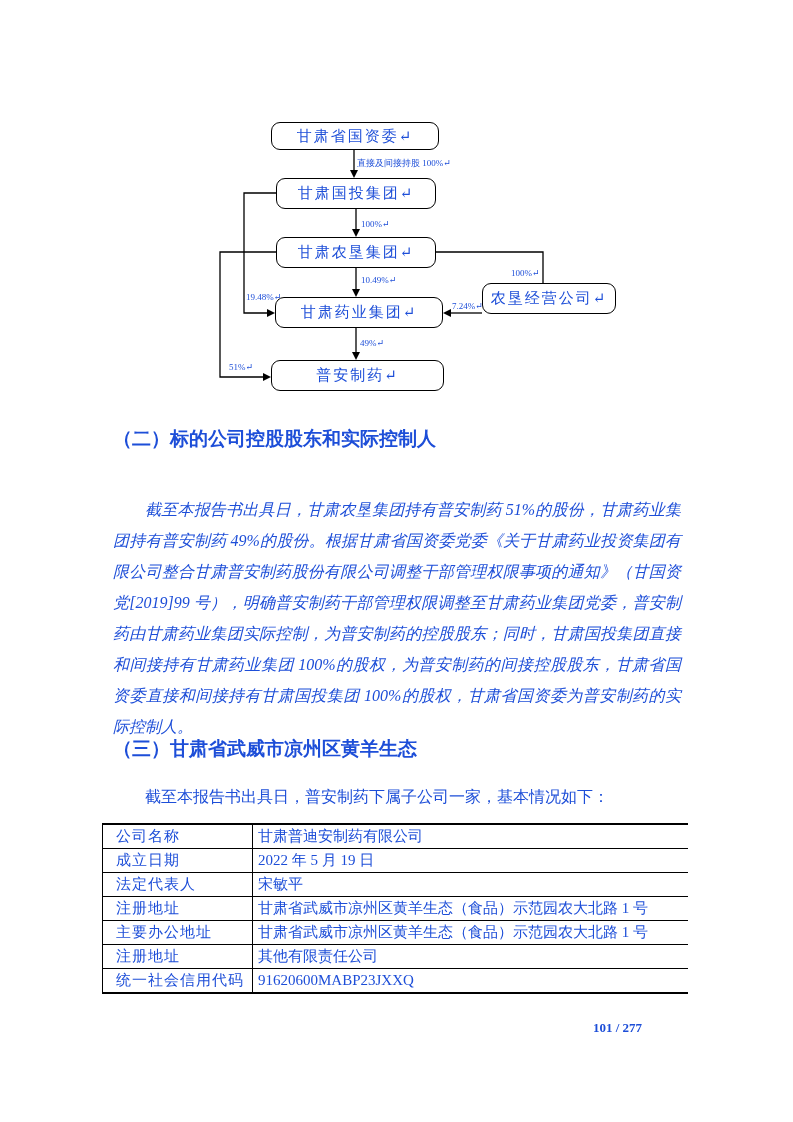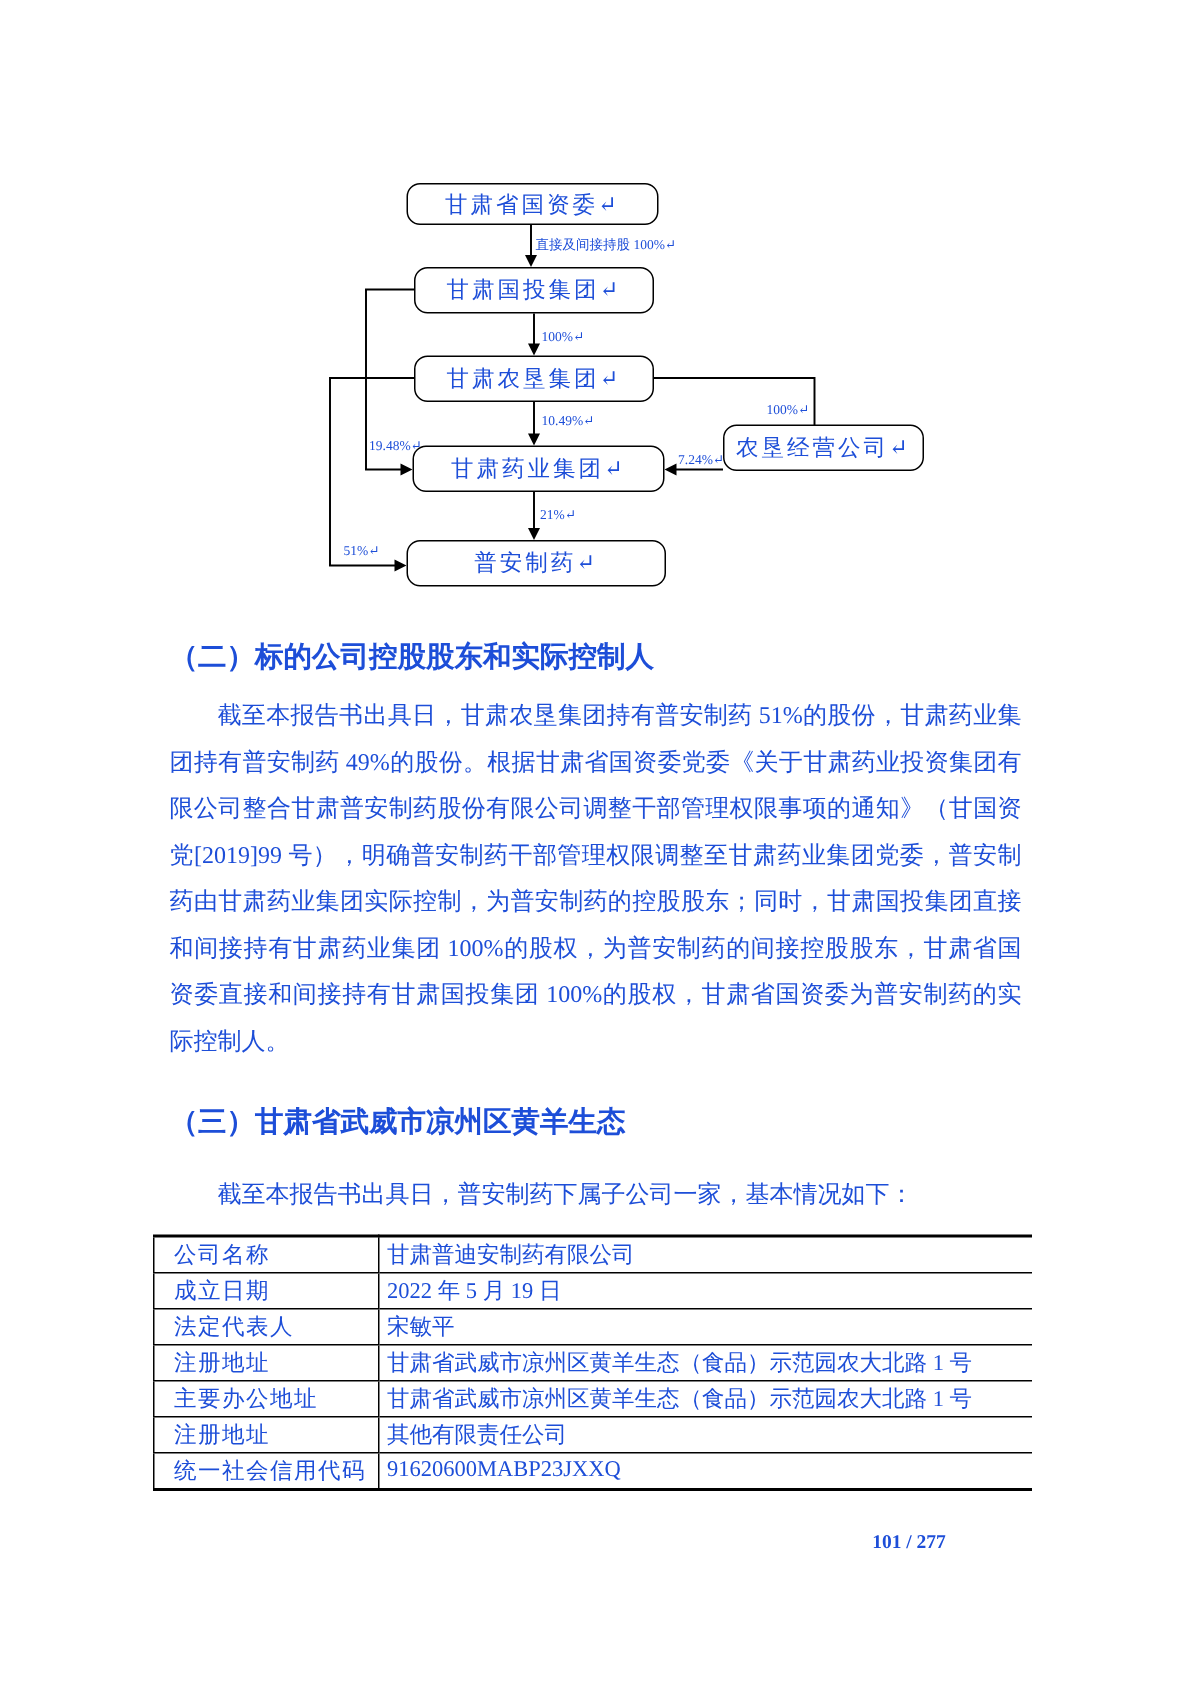--- a/index.html
+++ b/index.html
@@ -30,32 +30,32 @@
   .l-nk-pa  {left:229px;top:362px;}
 
   
   .heading{position:absolute;left:113px;width:568px;
            font-family:"Liberation Sans","DejaVu Sans",sans-serif;
            font-weight:bold;font-size:19px;line-height:24px;}
   .h2a{top:427px;}
   .h2b{top:737px;}
   .para{position:absolute;left:113px;width:568px;font-size:16px;line-height:31px;
         text-align:justify;text-indent:2em;}
-  .p1{top:462px;}
+  .p1{top:494px;font-style:italic;}
   .p2{top:781px;}
 
   
   table.info{position:absolute;left:102px;top:823px;width:586px;
              border-collapse:collapse;table-layout:fixed;font-size:15px;}
   table.info{border-top:2.5px solid #000;border-bottom:2.5px solid #000;border-left:1px solid #000;}
   table.info td{height:23px;padding:0 0 0 5px;vertical-align:middle;white-space:nowrap;overflow:hidden;}
   table.info tr + tr td{border-top:1.2px solid #000;}
   table.info td.lbl{width:136px;border-right:1.2px solid #000;padding-left:13px;letter-spacing:1px;}
 
-  .pagenum{position:absolute;left:546px;top:1020px;width:120px;text-align:center;
+  .pagenum{position:absolute;left:522px;top:1020px;width:120px;text-align:right;
            font-weight:bold;font-size:13px;}
 </style>
 </head>
 <body>
 
 <div class="page">
 
   <div>
     <svg class="connectors" width="793" height="420" viewBox="0 0 793 420">
       <g stroke="#000" stroke-width="1.3" fill="none">
@@ -86,21 +86,21 @@
     <div class="node n-yy">甘肃药业集团↵</div>
     <div class="node n-pa">普安制药↵</div>
     <div class="node n-nkjy">农垦经营公司↵</div>
 
     <div class="edge-label l-gzw-gt">直接及间接持股 100%↵</div>
     <div class="edge-label l-gt-nk">100%↵</div>
     <div class="edge-label l-nk-yy">10.49%↵</div>
     <div class="edge-label l-gt-yy">19.48%↵</div>
     <div class="edge-label l-nk-nkjy">100%↵</div>
     <div class="edge-label l-nkjy-yy">7.24%↵</div>
-    <div class="edge-label l-yy-pa">21%↵</div>
+    <div class="edge-label l-yy-pa">49%↵</div>
     <div class="edge-label l-nk-pa">51%↵</div>
   </div>
 
   <div class="heading h2a">（二）标的公司控股股东和实际控制人</div>
   <div class="para p1">截至本报告书出具日，甘肃农垦集团持有普安制药 51%的股份，甘肃药业集团持有普安制药 49%的股份。根据甘肃省国资委党委《关于甘肃药业投资集团有限公司整合甘肃普安制药股份有限公司调整干部管理权限事项的通知》（甘国资党[2019]99 号），明确普安制药干部管理权限调整至甘肃药业集团党委，普安制药由甘肃药业集团实际控制，为普安制药的控股股东；同时，甘肃国投集团直接和间接持有甘肃药业集团 100%的股权，为普安制药的间接控股股东，甘肃省国资委直接和间接持有甘肃国投集团 100%的股权，甘肃省国资委为普安制药的实际控制人。</div>
 
   <div class="heading h2b">（三）甘肃省武威市凉州区黄羊生态</div>
   <div class="para p2">截至本报告书出具日，普安制药下属子公司一家，基本情况如下：</div>
 
   <table class="info">

